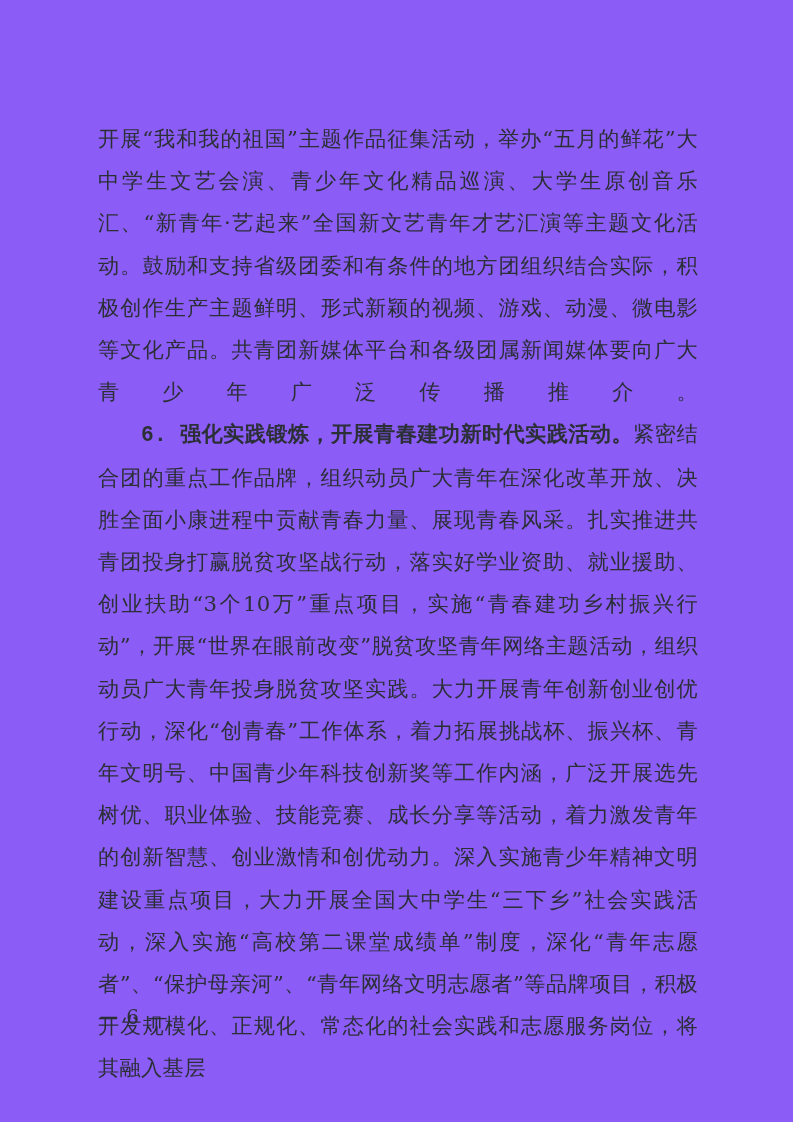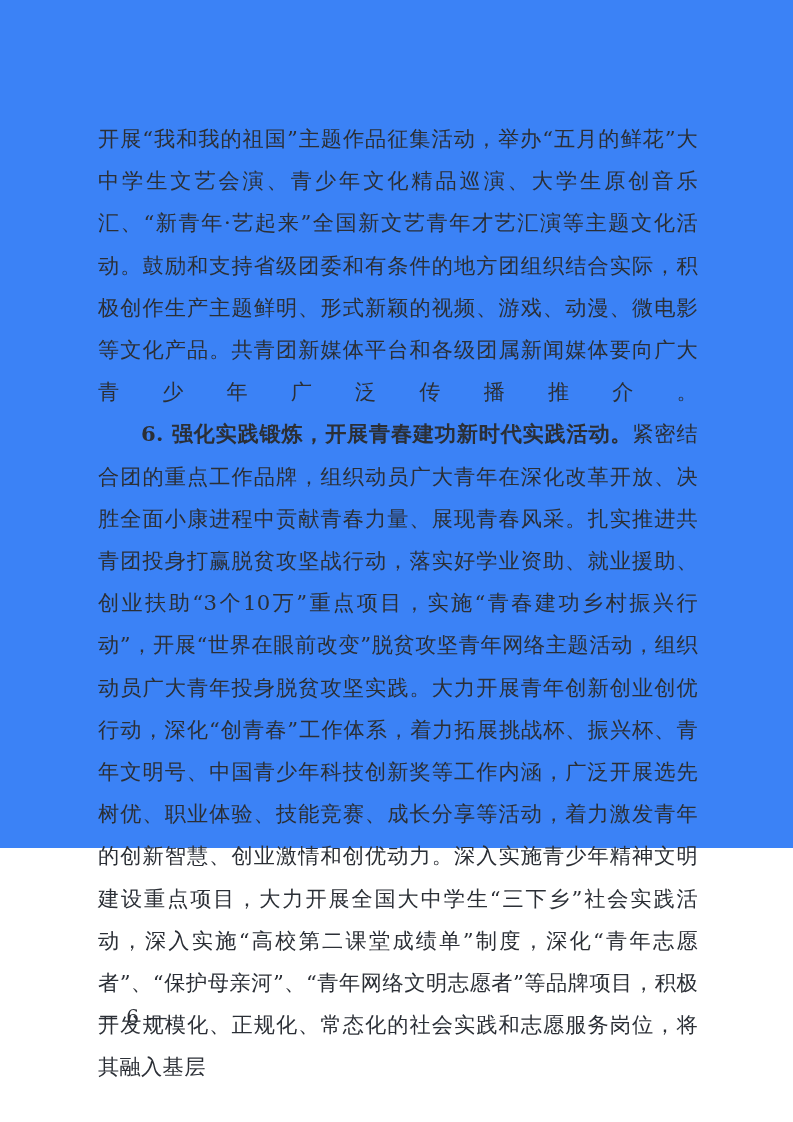--- a/index.html
+++ b/index.html
@@ -14,22 +14,22 @@
     position: relative;
     overflow: hidden;
     font-family: "DejaVu Serif", "Liberation Serif", serif;
   }
 
   .page {
     position: absolute;
     top: 0;
     left: 0;
     width: 793px;
-    height: 848px;
-    background: #3b82f6;
+    height: 1122px;
+    background: #8b5cf6;
   }
 
   .text-block {
     position: absolute;
     left: 98px;
     top: 118px;
     width: 600px;
     color: #2b2f36;
     font-size: 21.2px;
     line-height: 42.2px;
@@ -57,20 +57,21 @@
     text-indent: 43px;
   }
 
   .para.last-natural {
     text-align-last: left;
   }
 
   .bold-run {
     font-weight: 700;
     letter-spacing: 0.2px;
+    font-family: Liberation Mono, monospace;
   }
 
   .page-number {
     position: absolute;
     left: 98px;
     top: 1002px;
     width: 600px;
     color: #2b2f36;
     font-size: 20px;
     line-height: 30px;

